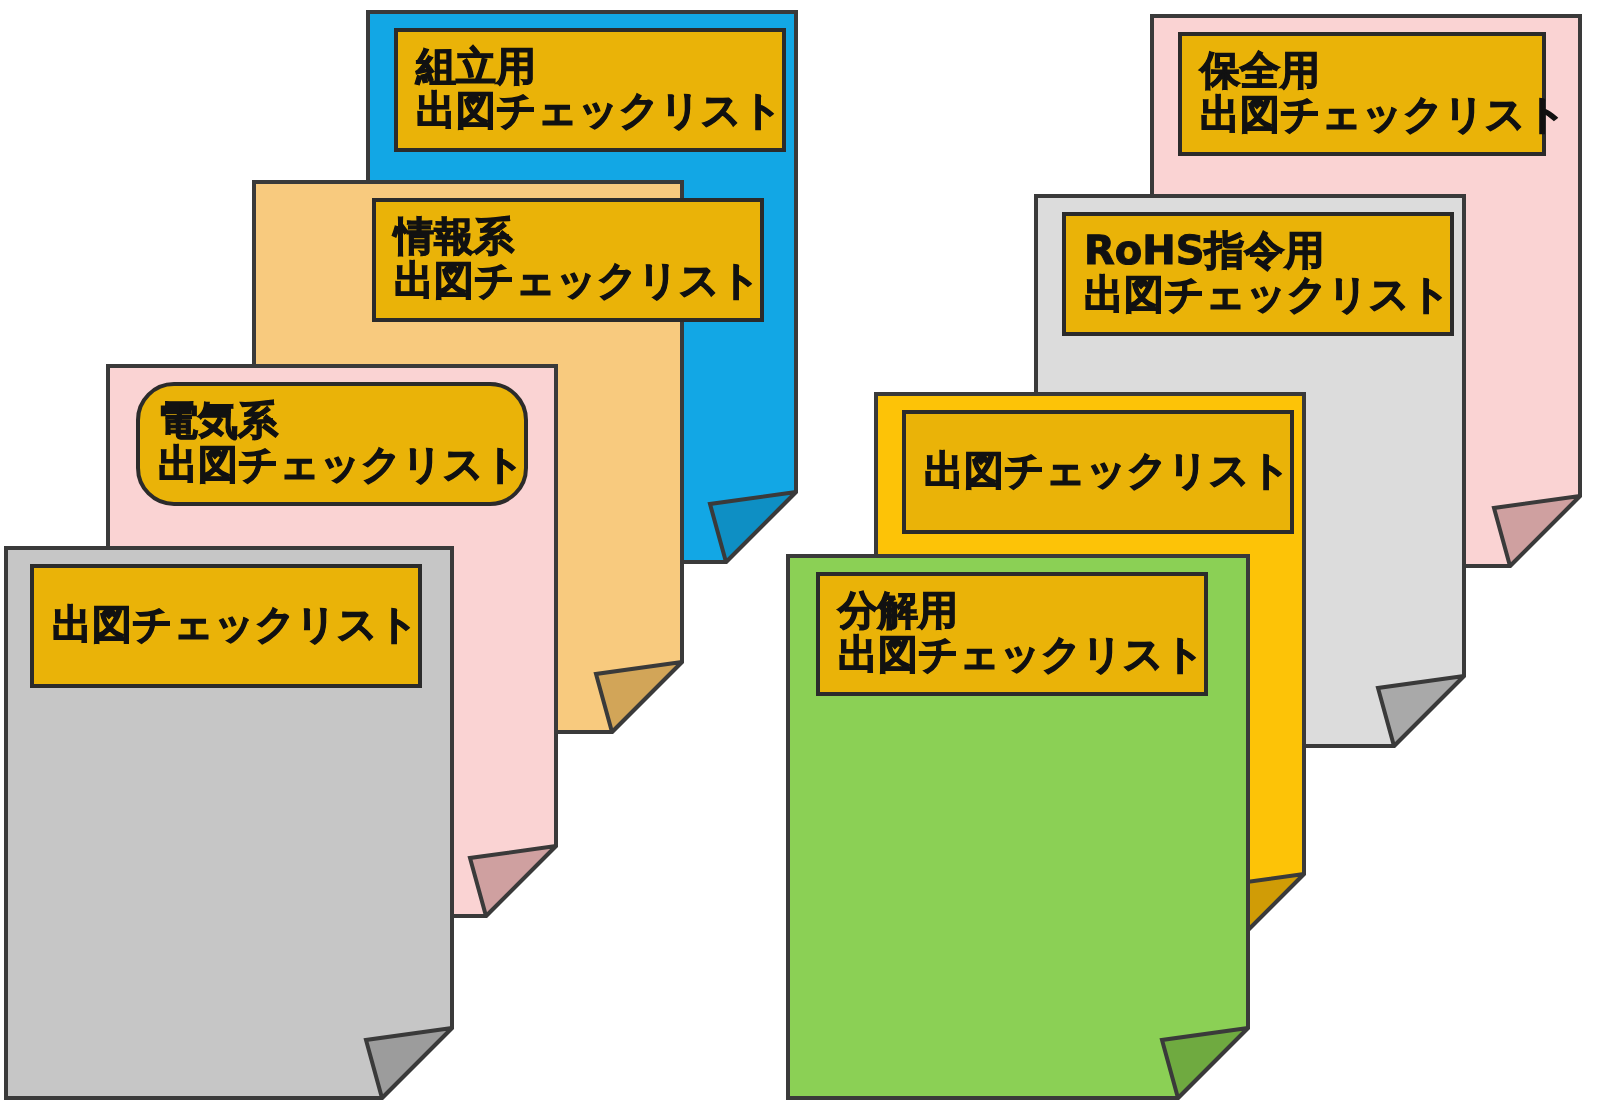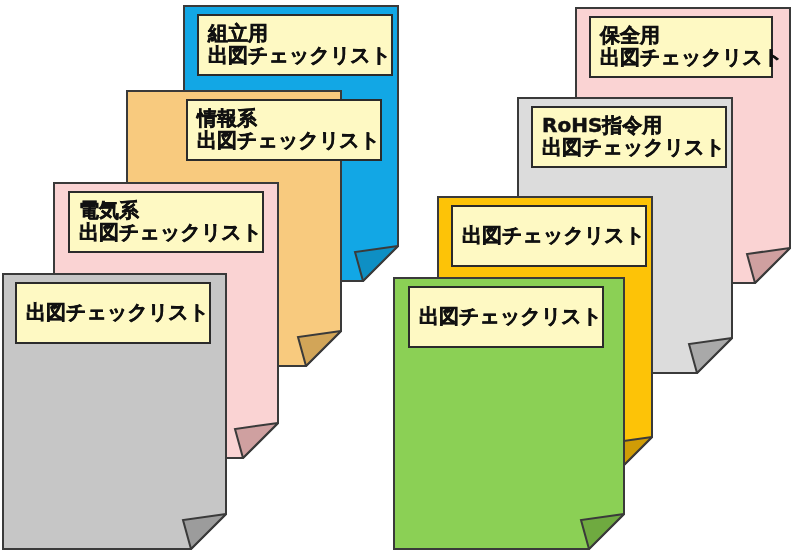--- a/index.html
+++ b/index.html
@@ -24,21 +24,21 @@
     box-sizing: border-box;
   }
   .card-shape {
     position: absolute;
     left: 0; top: 0;
     width: 100%; height: 100%;
     display: block;
   }
   .label-box {
     position: absolute;
-    background: #fef9c3;
+    background: #eab308;
     border: 2px solid #2b2b2b;
     box-sizing: border-box;
     display: flex;
     flex-direction: column;
     justify-content: center;
     padding: 3px 7px 5px 9px;
   }
   .label-line {
     font-family: "DejaVu Sans", "Liberation Sans", sans-serif;
     font-weight: bold;
@@ -73,21 +73,21 @@
         <div class="label-box" style="left: 14px; top: 9px; width: 196px; height: 62px; margin-left: 46px;">
           <div class="label-line">情報系</div>
           <div class="label-line">出図チェックリスト</div>
         </div>
       </div>
       <div class="card" style="left: 53px; top: 182px; width: 226px; height: 277px; z-index: 12;">
         <svg class="card-shape" viewBox="0 0 226 277" preserveAspectRatio="none">
           <path d="M1,1 L225,1 L225,241 L190,276 L1,276 Z" fill="#FAD3D3" stroke="#3a3a3a" stroke-width="2" stroke-linejoin="miter"></path>
           <path d="M225,241 L182,247 L190,276 Z" fill="#CFA0A0" stroke="#3a3a3a" stroke-width="2" stroke-linejoin="miter"></path>
         </svg>
-        <div class="label-box" style="left: 15px; top: 9px; width: 196px; height: 62px;">
+        <div class="label-box" style="left: 15px; top: 9px; width: 196px; height: 62px; border-radius: 19px;">
           <div class="label-line">電気系</div>
           <div class="label-line">出図チェックリスト</div>
         </div>
       </div>
       <div class="card" style="left: 2px; top: 273px; width: 225px; height: 277px; z-index: 13;">
         <svg class="card-shape" viewBox="0 0 225 277" preserveAspectRatio="none">
           <path d="M1,1 L224,1 L224,241 L189,276 L1,276 Z" fill="#C6C6C6" stroke="#3a3a3a" stroke-width="2" stroke-linejoin="miter"></path>
           <path d="M224,241 L181,247 L189,276 Z" fill="#9C9C9C" stroke="#3a3a3a" stroke-width="2" stroke-linejoin="miter"></path>
         </svg>
         <div class="label-box" style="left: 13px; top: 9px; width: 196px; height: 62px;">
@@ -124,17 +124,18 @@
         <div class="label-box" style="left: 14px; top: 9px; width: 196px; height: 62px;">
           <div class="label-line">出図チェックリスト</div>
         </div>
       </div>
       <div class="card" style="left: 393px; top: 277px; width: 232px; height: 273px; z-index: 23;">
         <svg class="card-shape" viewBox="0 0 232 273" preserveAspectRatio="none">
           <path d="M1,1 L231,1 L231,237 L196,272 L1,272 Z" fill="#8BD055" stroke="#3a3a3a" stroke-width="2" stroke-linejoin="miter"></path>
           <path d="M231,237 L188,243 L196,272 Z" fill="#6FAA40" stroke="#3a3a3a" stroke-width="2" stroke-linejoin="miter"></path>
         </svg>
         <div class="label-box" style="left: 15px; top: 9px; width: 196px; height: 62px;">
+          <div class="label-line">分解用</div>
           <div class="label-line">出図チェックリスト</div>
         </div>
       </div>
     </div>
   </div>
 
 </body></html>

